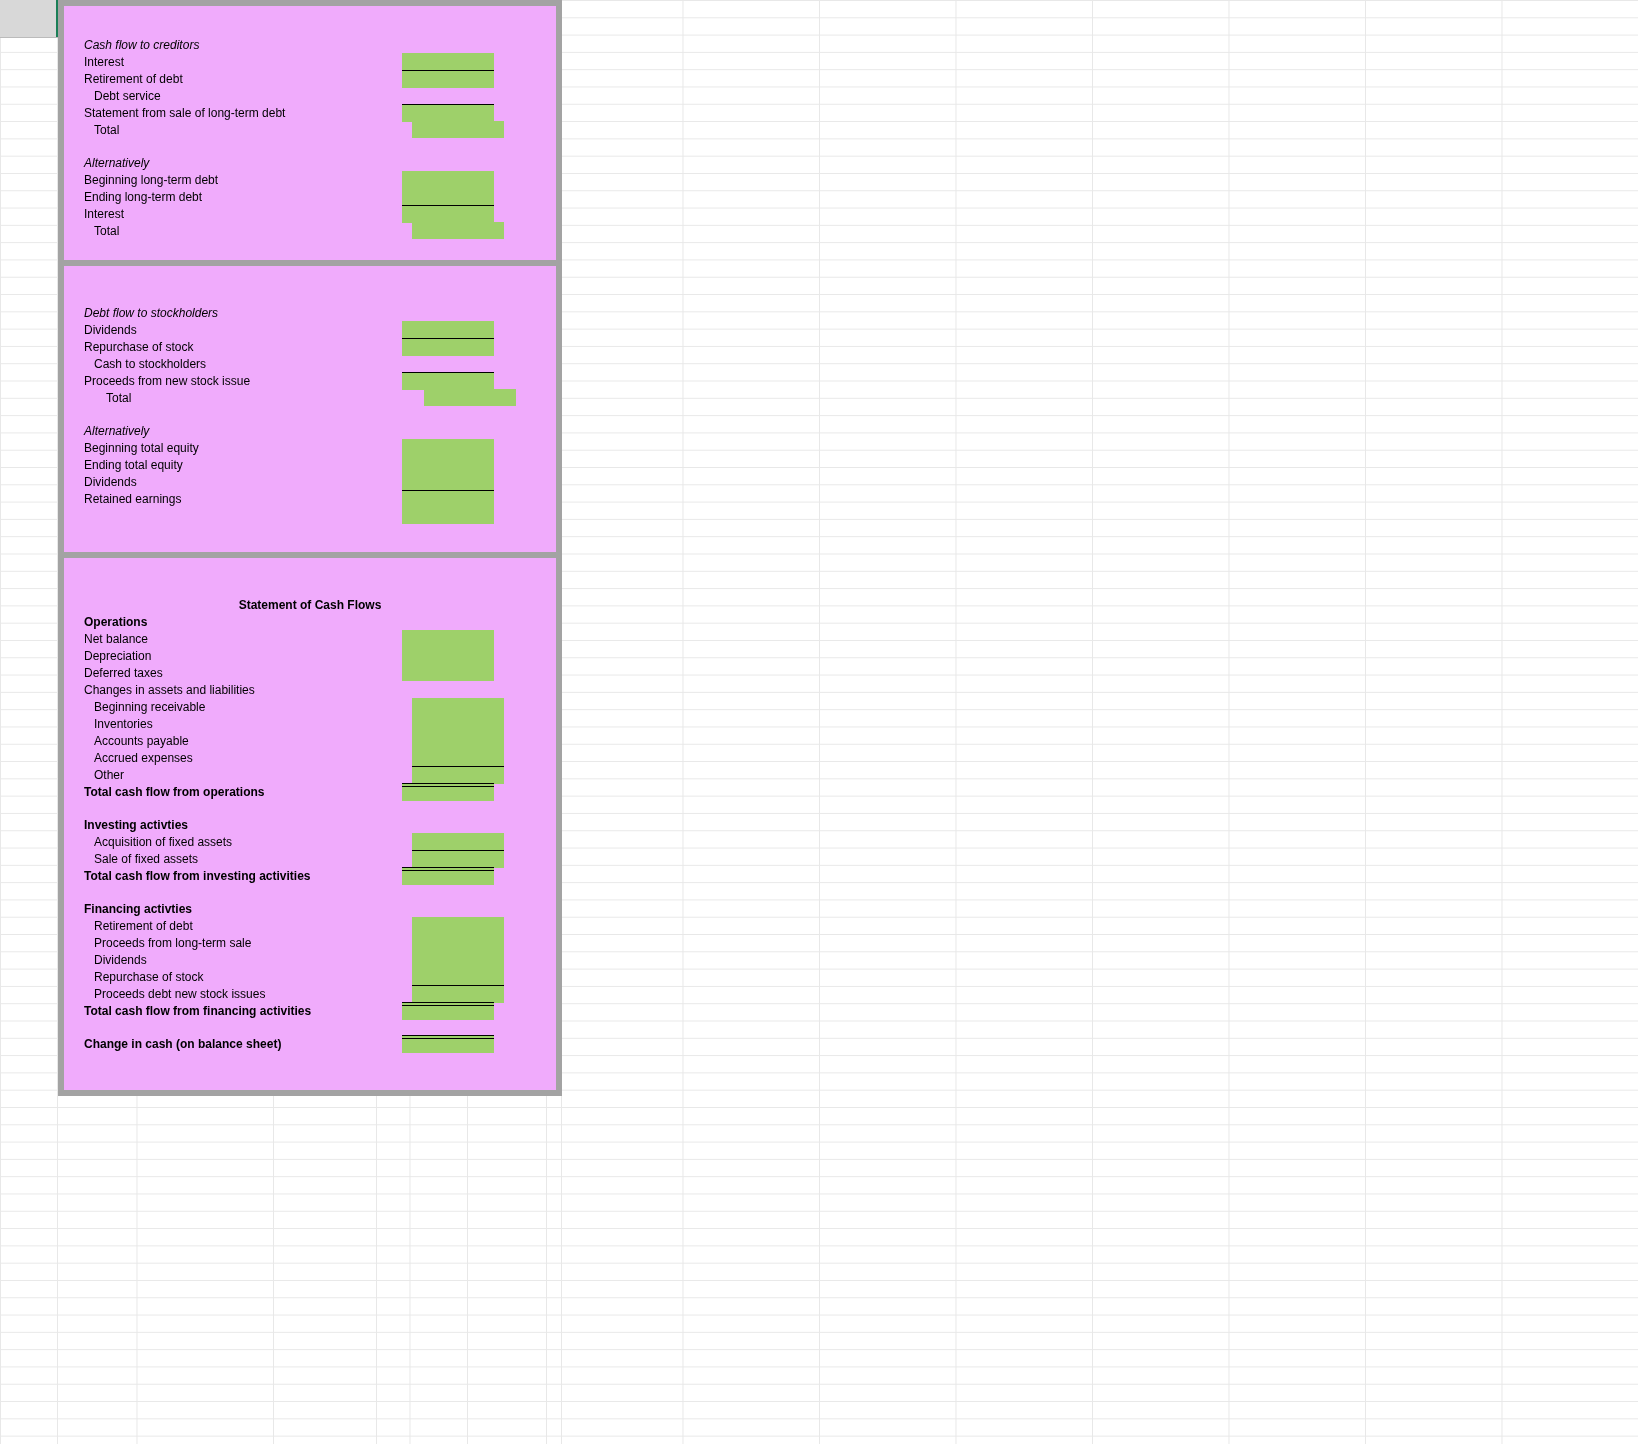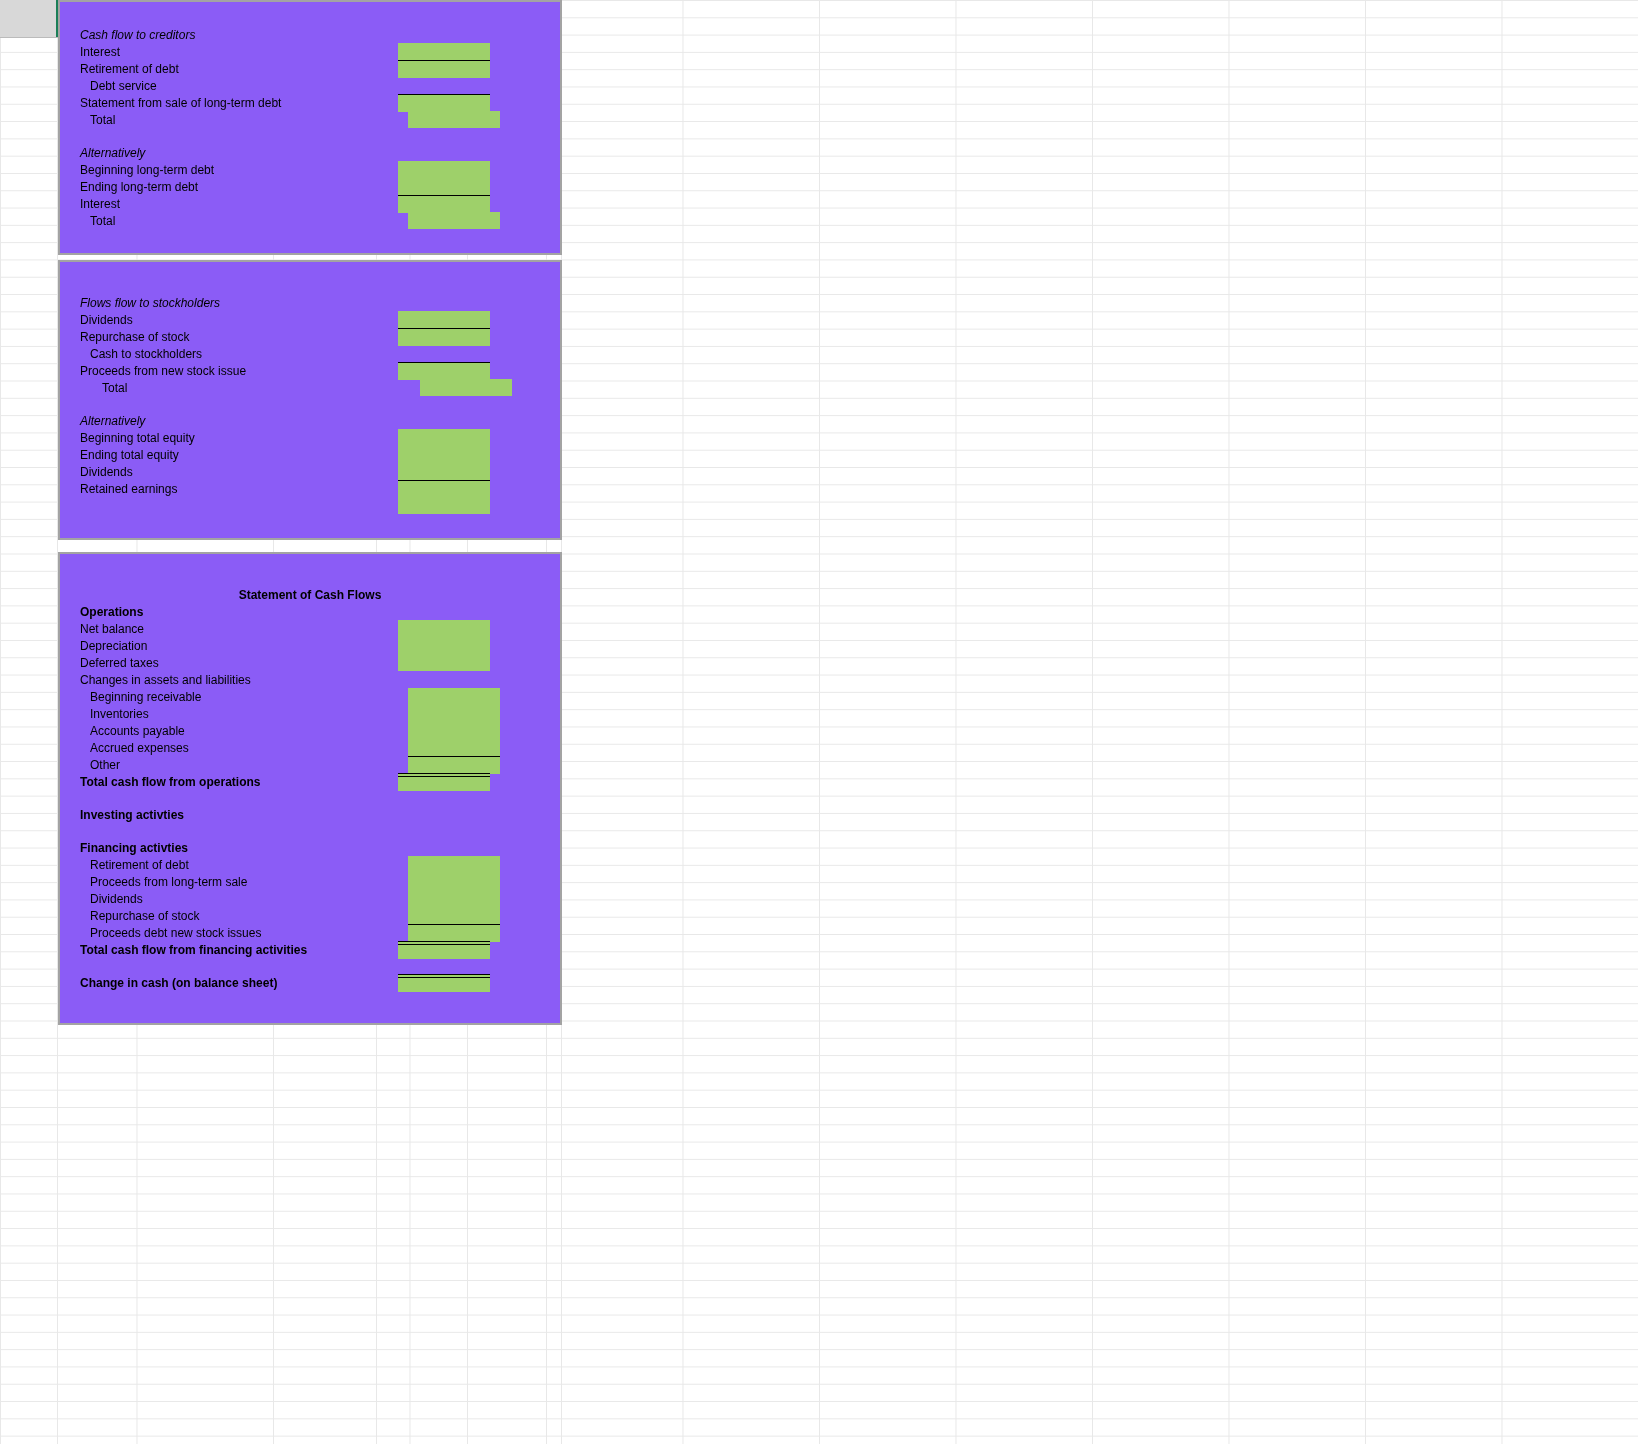--- a/index.html
+++ b/index.html
@@ -3,21 +3,21 @@
 <meta charset="utf-8">
 <style>
 html,body{margin:0;padding:0;font-family:Arial,Helvetica,sans-serif;font-size:12px;background:#fff;color:#000}
 .sheet{position:relative;width:1638px;height:1444px;overflow:hidden}
 .gridbg{position:absolute;inset:0;background-image:
  linear-gradient(to right,#e8e8e8 1px,transparent 1px),
  linear-gradient(to bottom,#e8e8e8 1px,transparent 1px);
  background-size:136.5px 17.3px}
 .boxes{position:absolute;inset:0}
 .headerfill{position:absolute;left:0;top:0;width:57px;height:37px;background:#d8d8d8;border-right:1px solid #bbb;border-bottom:1px solid #bbb}
-.yellowbox{position:absolute;left:58px;background:#8b5cf6;border:2px solid #a3a3a3;box-sizing:border-box;padding:16px 20px}
+.yellowbox{position:absolute;left:58px;background:#f0abfc;border:6px solid #a3a3a3;box-sizing:border-box;padding:22px 20px}
 .title{text-align:center;font-weight:700}
 .bold{font-weight:700}
 .ital{font-style:italic}
 .i1{padding-left:10px}
 .i2{padding-left:22px}
 .row{display:flex;height:17px;align-items:center}
 .lbl{flex:0 0 300px;white-space:nowrap}
 .spr{flex:0 0 18px}
 .val{flex:0 0 92px;height:17px}
 .g{background:#9ed06a}
@@ -105,21 +105,21 @@
             <div class="val g"></div>
           </div>
         </div>
       <div class="sprow"></div>
     </div>
 
     <div class="yellowbox" style="top:260px;width:504px">
       <div class="sprow"></div>
         <div class="sprow"></div>
       <div class="row">
-          <div class="lbl ital">Flows flow to stockholders</div>
+          <div class="lbl ital">Debt flow to stockholders</div>
         </div>
       <div id="s2rows">
           <div class="row">
             <div class="lbl">Dividends</div>
             <div class="spr"></div>
             <div class="val g"></div>
           </div>
           <div class="row">
             <div class="lbl">Repurchase of stock</div>
             <div class="spr"></div>
@@ -234,20 +234,37 @@
           <div class="row">
             <div class="lbl bold">Total cash flow from operations</div>
             <div class="spr"></div>
             <div class="val g bdt"></div>
           </div>
         </div>
       <div class="sprow"></div>
         <div class="sprow"></div>
       <div class="row">
           <div class="lbl bold">Investing activties</div>
+        </div>
+      <div id="s3inv">
+          <div class="row">
+            <div class="lbl i1">Acquisition of fixed assets</div>
+            <div class="spr"></div>
+            <div class="val g"></div>
+          </div>
+          <div class="row">
+            <div class="lbl i1">Sale of fixed assets</div>
+            <div class="spr"></div>
+            <div class="val g bt"></div>
+          </div>
+          <div class="row">
+            <div class="lbl bold">Total cash flow from investing activities</div>
+            <div class="spr"></div>
+            <div class="val g bdt"></div>
+          </div>
         </div>
       <div class="sprow"></div>
         <div class="sprow"></div>
       <div class="row">
           <div class="lbl bold">Financing activties</div>
         </div>
       <div id="s3fin">
           <div class="row">
             <div class="lbl i1">Retirement of debt</div>
             <div class="spr"></div>

